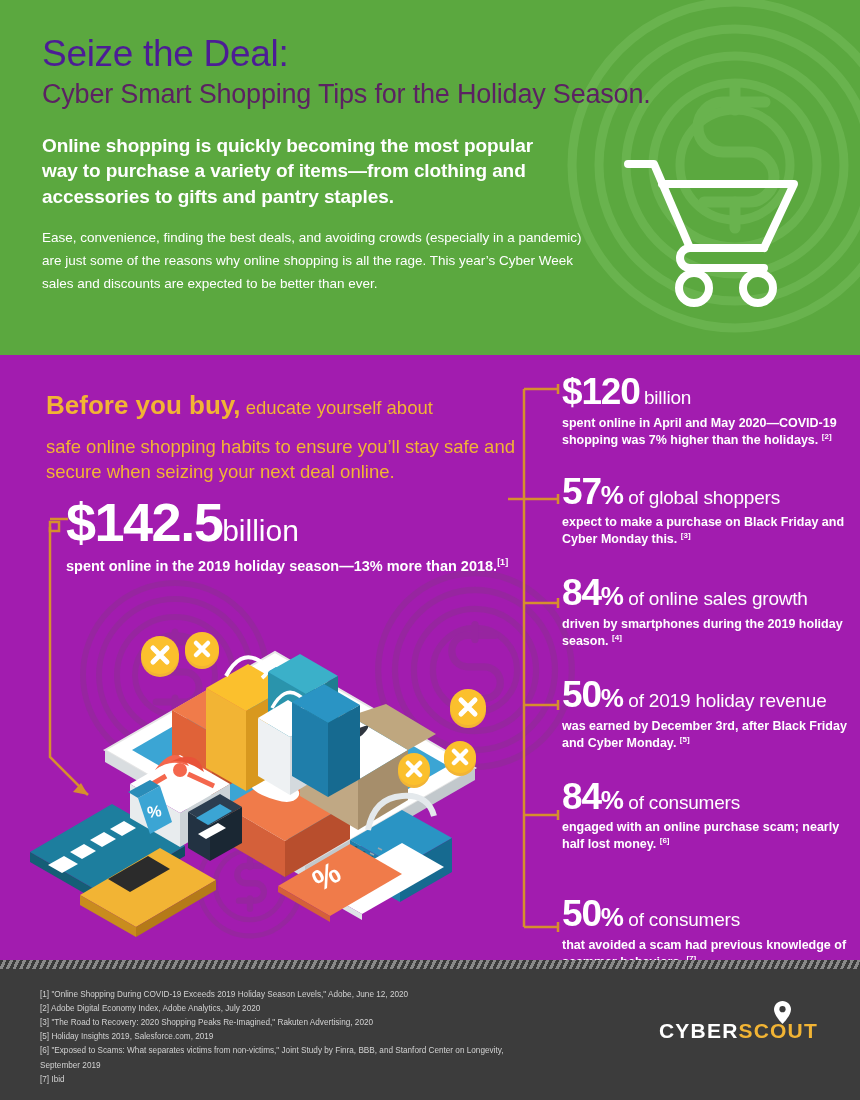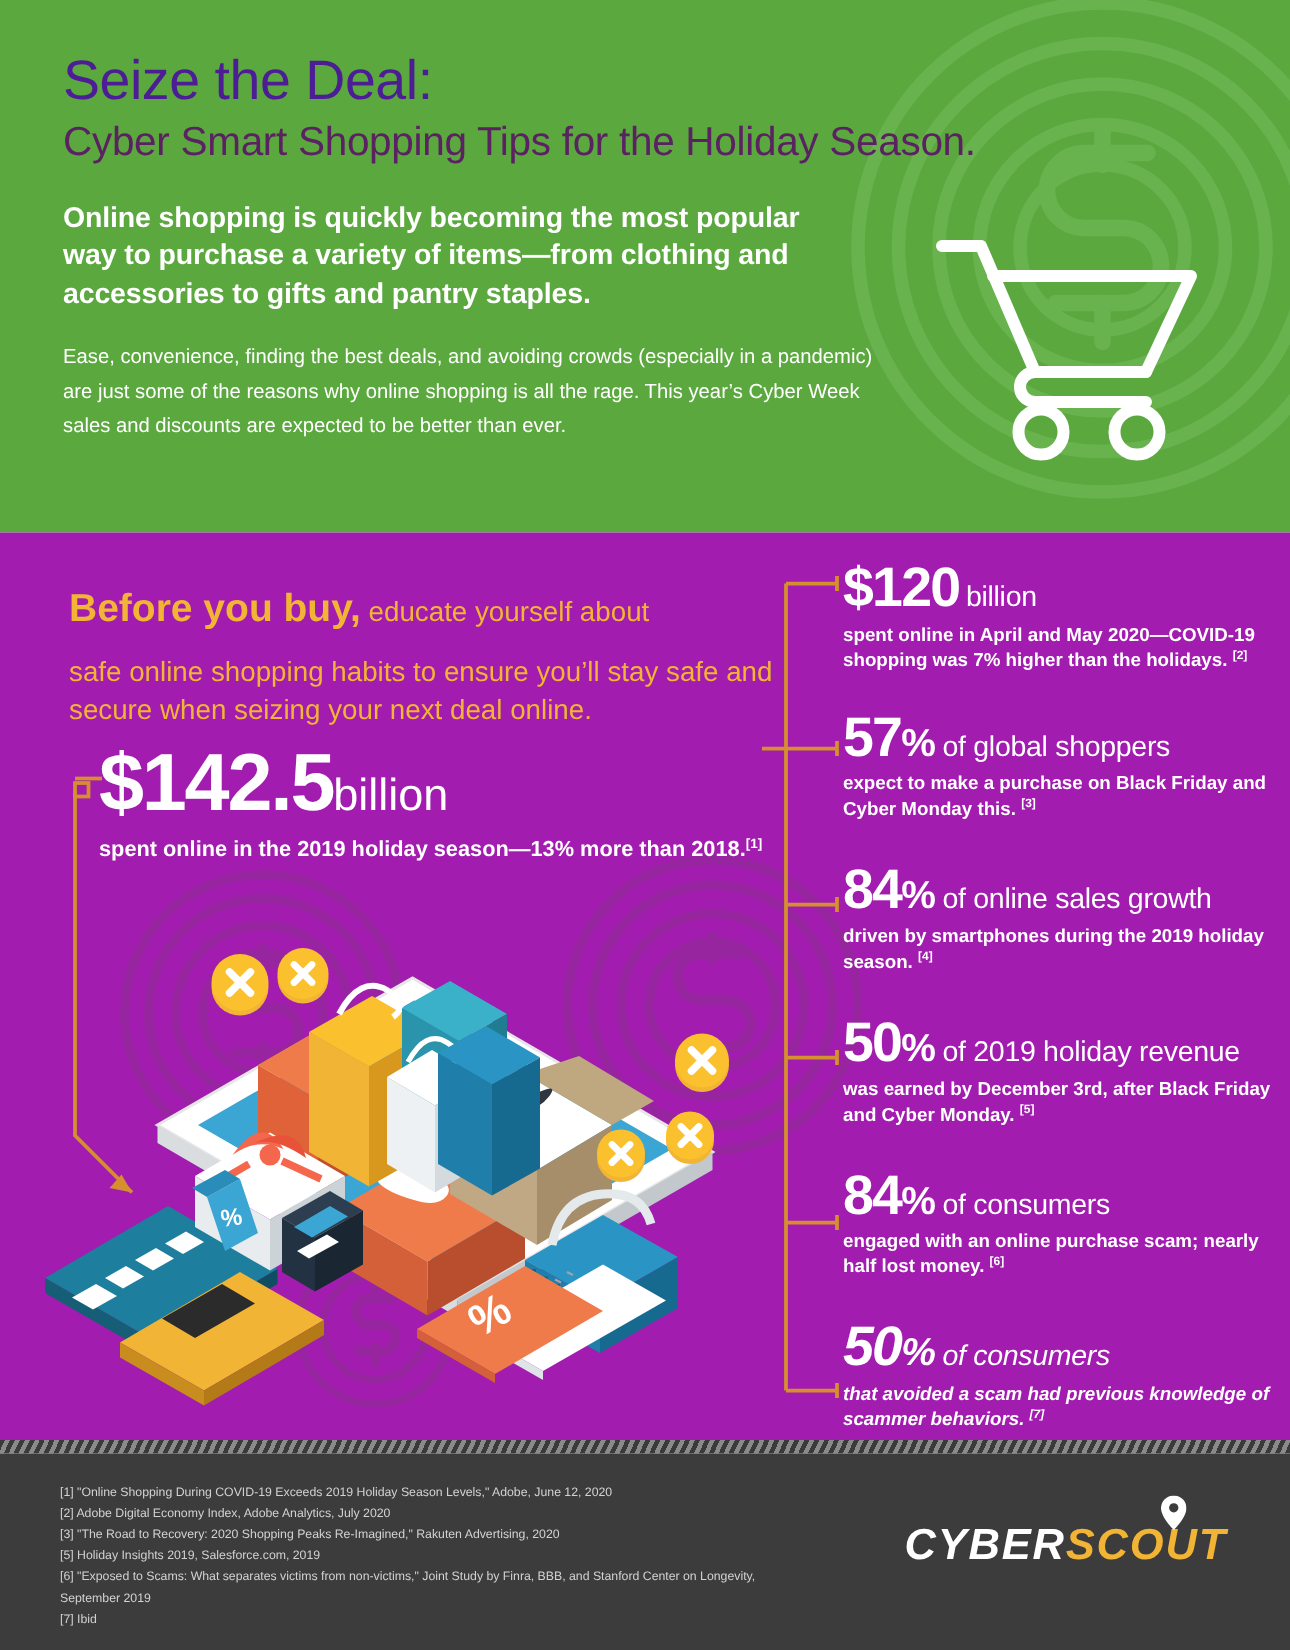--- a/index.html
+++ b/index.html
@@ -129,22 +129,22 @@
   }
   .cites {
     position:absolute; left:40px; top:19px; width:480px;
     font-size:8.2px; color:#d2d2d2; line-height:1.72;
   }
   .logo {
     position:absolute; right:42px; top:40px;
     height:42px; display:flex; align-items:center;
   }
   .logo-txt {
-    font-size:29px; font-weight:bold; letter-spacing:1.2px;
-    line-height:1; position:relative;font-style:italic;
+    font-size:21px; font-weight:bold; letter-spacing:1.2px;
+    line-height:1; position:relative;
   }
   .logo-txt .c1 { color:#ffffff; }
   .logo-txt .c2 { color:#F2B434; }
   .pin { position:absolute; right:27px; top:-19px; width:17px; height:23px; }
 </style>
 </head>
 <body>
 
 <div class="page">
 
@@ -295,21 +295,21 @@
 
       <div class="stat" style="margin-top:26px;">
         <div class="line1">
           <span class="v">84</span><span class="sym">%</span> <span class="lbl">of consumers</span>
         </div>
         <div class="sub">
           <span>engaged with an online purchase scam; nearly half lost money.</span> <sup>[6]</sup>
         </div>
       </div>
 
-      <div class="stat" style="margin-top:26px;font-style:italic;">
+      <div class="stat" style="margin-top:42px;">
         <div class="line1">
           <span class="v">50</span><span class="sym">%</span> <span class="lbl">of consumers</span>
         </div>
         <div class="sub">
           <span>that avoided a scam had previous knowledge of scammer behaviors.</span> <sup>[7]</sup>
         </div>
       </div>
     </div>
 
     <svg class="art" viewBox="0 0 510 355">

